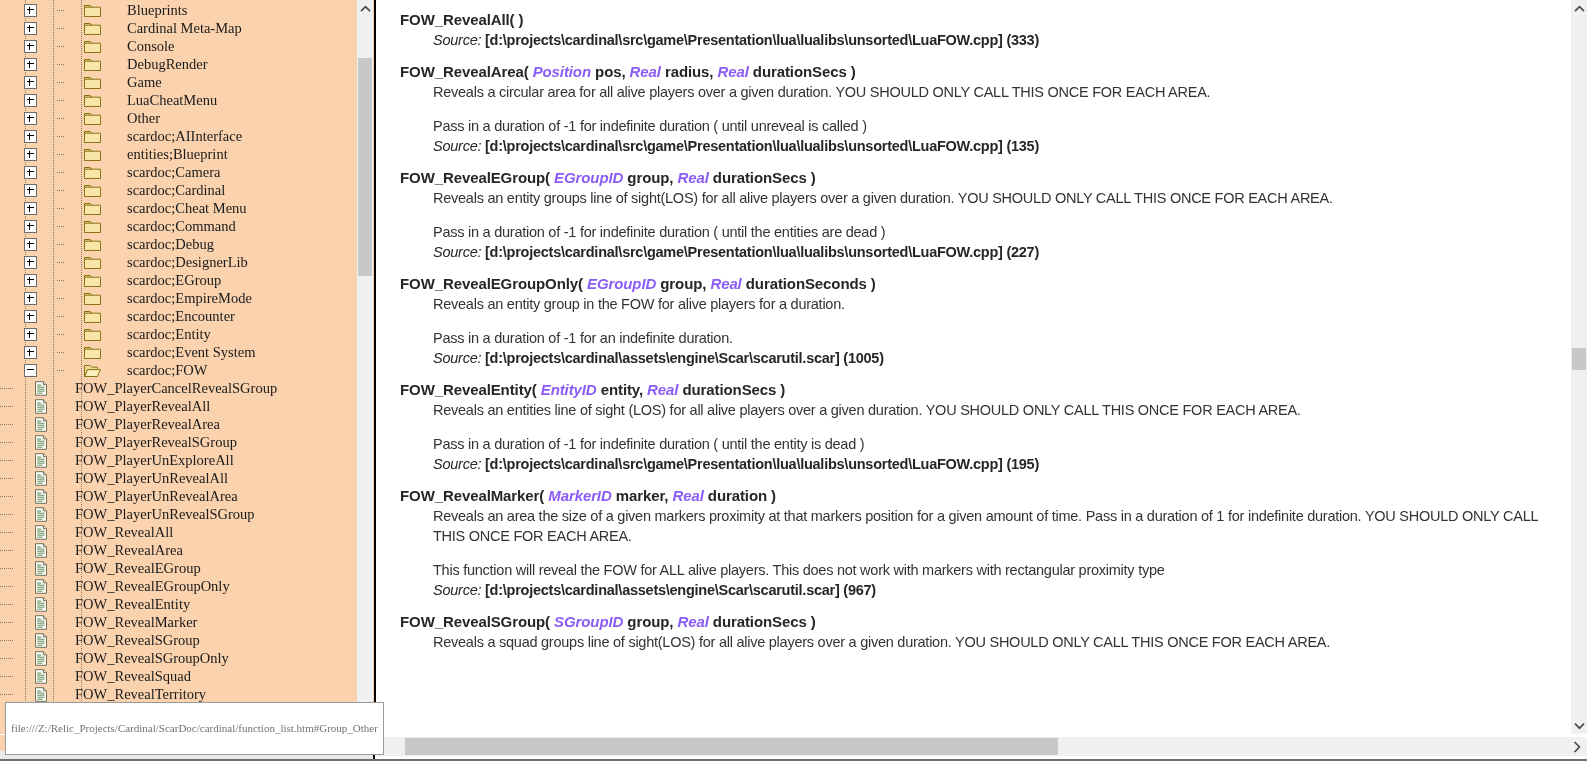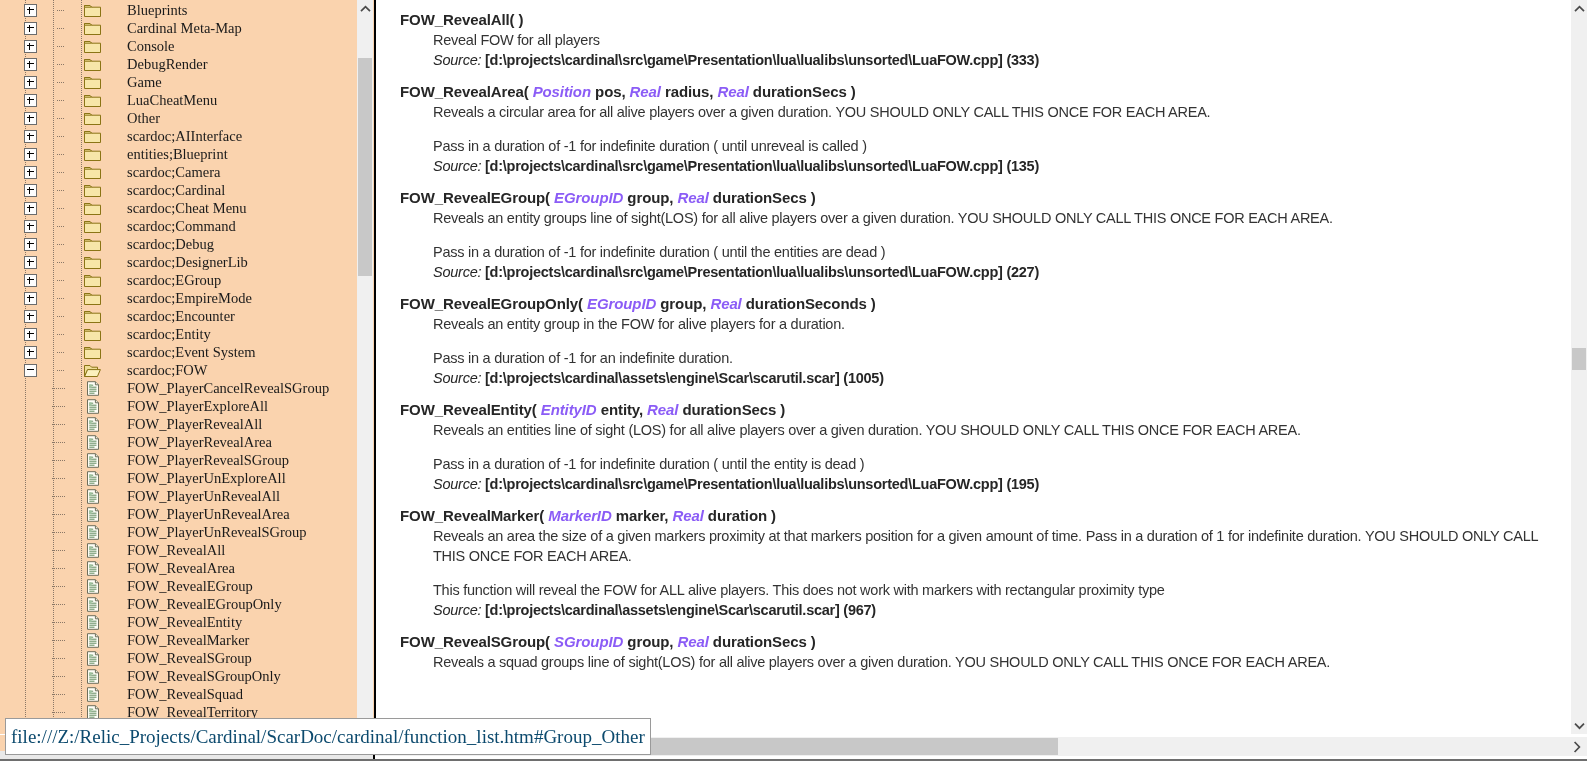--- a/index.html
+++ b/index.html
@@ -53,21 +53,21 @@
     height: 18px;
     font-family: "Liberation Serif", serif;
     font-size: 14.5px;
     color: #1a1a1a;
     white-space: nowrap;
     position: relative;
     cursor: default;
     gap: 20px;
   }
   .tree-node.depth1 { padding-left: 24px; }
-  .tree-node.depth2 { padding-left: 52px; }
+  .tree-node.depth2 { }
 
   
   .guide {
     position: absolute;
     top: 0;
     bottom: 0;
     width: 1px;
     background-image: linear-gradient(to bottom, #8a7766 1px, rgba(0,0,0,0) 1px);
     background-size: 1px 2px;
     z-index: 0;
@@ -309,26 +309,26 @@
     justify-content: center;
   }
 
   
   .status-url {
     position: absolute;
     left: 5px;
     bottom: 6px;
     height: 19px;
     line-height: 19px;
-    padding: 8px 5px;
+    padding: 16px 5px;
     background: #ffffff;
     border: 1px solid #9a9a9a;
     font-family: "Liberation Serif", serif;
-    font-size: 19px;
-    color: #0c4a6e;
+    font-size: 11px;
+    color: #737373;
     white-space: nowrap;
     z-index: 40;
   }
 
   .outer-frame {
     position: absolute;
     inset: 0;
     border-bottom: 2px solid #6e6e6e;
     pointer-events: none;
     z-index: 50;
@@ -587,38 +587,20 @@
                     <path d="M3.3 4.2 H7.2"></path>
                     <path d="M3.3 6.2 H10.5"></path>
                     <path d="M3.3 8.2 H10.5"></path>
                     <path d="M3.3 10.2 H10.5"></path>
                     <path d="M3.3 12.2 H8.5"></path>
                   </g>
                   <rect x="3.1" y="3.4" width="2.4" height="3.6" fill="#9fc39f"></rect>
                 </svg>
               </span>
               <span class="tree-label">FOW_PlayerCancelRevealSGroup</span>
-            </div>
-            <div class="tree-node depth2 leaf">
-              <span class="dot-link-leaf"></span>
-              <span class="ico">
-                <svg width="14" height="15" viewBox="0 0 14 15">
-                  <path d="M1.5 0.7 L9.4 0.7 L12.5 3.8 L12.5 14.3 L1.5 14.3 Z" fill="#fdfdf6" stroke="#6f6f5c" stroke-width="1"></path>
-                  <path d="M9.4 0.7 L9.4 3.8 L12.5 3.8" fill="#e6e6d6" stroke="#6f6f5c" stroke-width="1"></path>
-                  <g stroke="#5f8a5f" stroke-width="1">
-                    <path d="M3.3 4.2 H7.2"></path>
-                    <path d="M3.3 6.2 H10.5"></path>
-                    <path d="M3.3 8.2 H10.5"></path>
-                    <path d="M3.3 10.2 H10.5"></path>
-                    <path d="M3.3 12.2 H8.5"></path>
-                  </g>
-                  <rect x="3.1" y="3.4" width="2.4" height="3.6" fill="#9fc39f"></rect>
-                </svg>
-              </span>
-              <span class="tree-label">FOW_PlayerExploreAll</span>
             </div>
             <div class="tree-node depth2 leaf">
               <span class="dot-link-leaf"></span>
               <span class="ico">
                 <svg width="14" height="15" viewBox="0 0 14 15">
                   <path d="M1.5 0.7 L9.4 0.7 L12.5 3.8 L12.5 14.3 L1.5 14.3 Z" fill="#fdfdf6" stroke="#6f6f5c" stroke-width="1"></path>
                   <path d="M9.4 0.7 L9.4 3.8 L12.5 3.8" fill="#e6e6d6" stroke="#6f6f5c" stroke-width="1"></path>
                   <g stroke="#5f8a5f" stroke-width="1">
                     <path d="M3.3 4.2 H7.2"></path>
                     <path d="M3.3 6.2 H10.5"></path>
@@ -930,21 +912,20 @@
         </div>
         <div class="tree-sb-thumb"></div>
       </div>
     </div>
 
     <div class="content-pane">
       <div class="content-scroll" id="doc-root">
           <div class="fn-block">
             <div class="fn-sig"><span>FOW_RevealAll( )</span></div>
             <div class="fn-body">
-              <p class="fn-desc">Reveal FOW for all players</p>
               <div class="fn-src"><span class="src-kw">Source:</span> <span class="src-path">[d:\projects\cardinal\src\game\Presentation\lua\lualibs\unsorted\LuaFOW.cpp] (333)</span></div>
             </div>
           </div>
           <div class="fn-block">
             <div class="fn-sig"><span>FOW_RevealArea( </span><span class="type">Position</span><span> pos, </span><span class="type">Real</span><span> radius, </span><span class="type">Real</span><span> durationSecs )</span></div>
             <div class="fn-body">
               <p class="fn-desc">Reveals a circular area for all alive players over a given duration. YOU SHOULD ONLY CALL THIS ONCE FOR EACH AREA.</p>
               <div class="fn-gap"></div>
               <p class="fn-desc">Pass in a duration of -1 for indefinite duration ( until unreveal is called )</p>
               <div class="fn-src"><span class="src-kw">Source:</span> <span class="src-path">[d:\projects\cardinal\src\game\Presentation\lua\lualibs\unsorted\LuaFOW.cpp] (135)</span></div>

